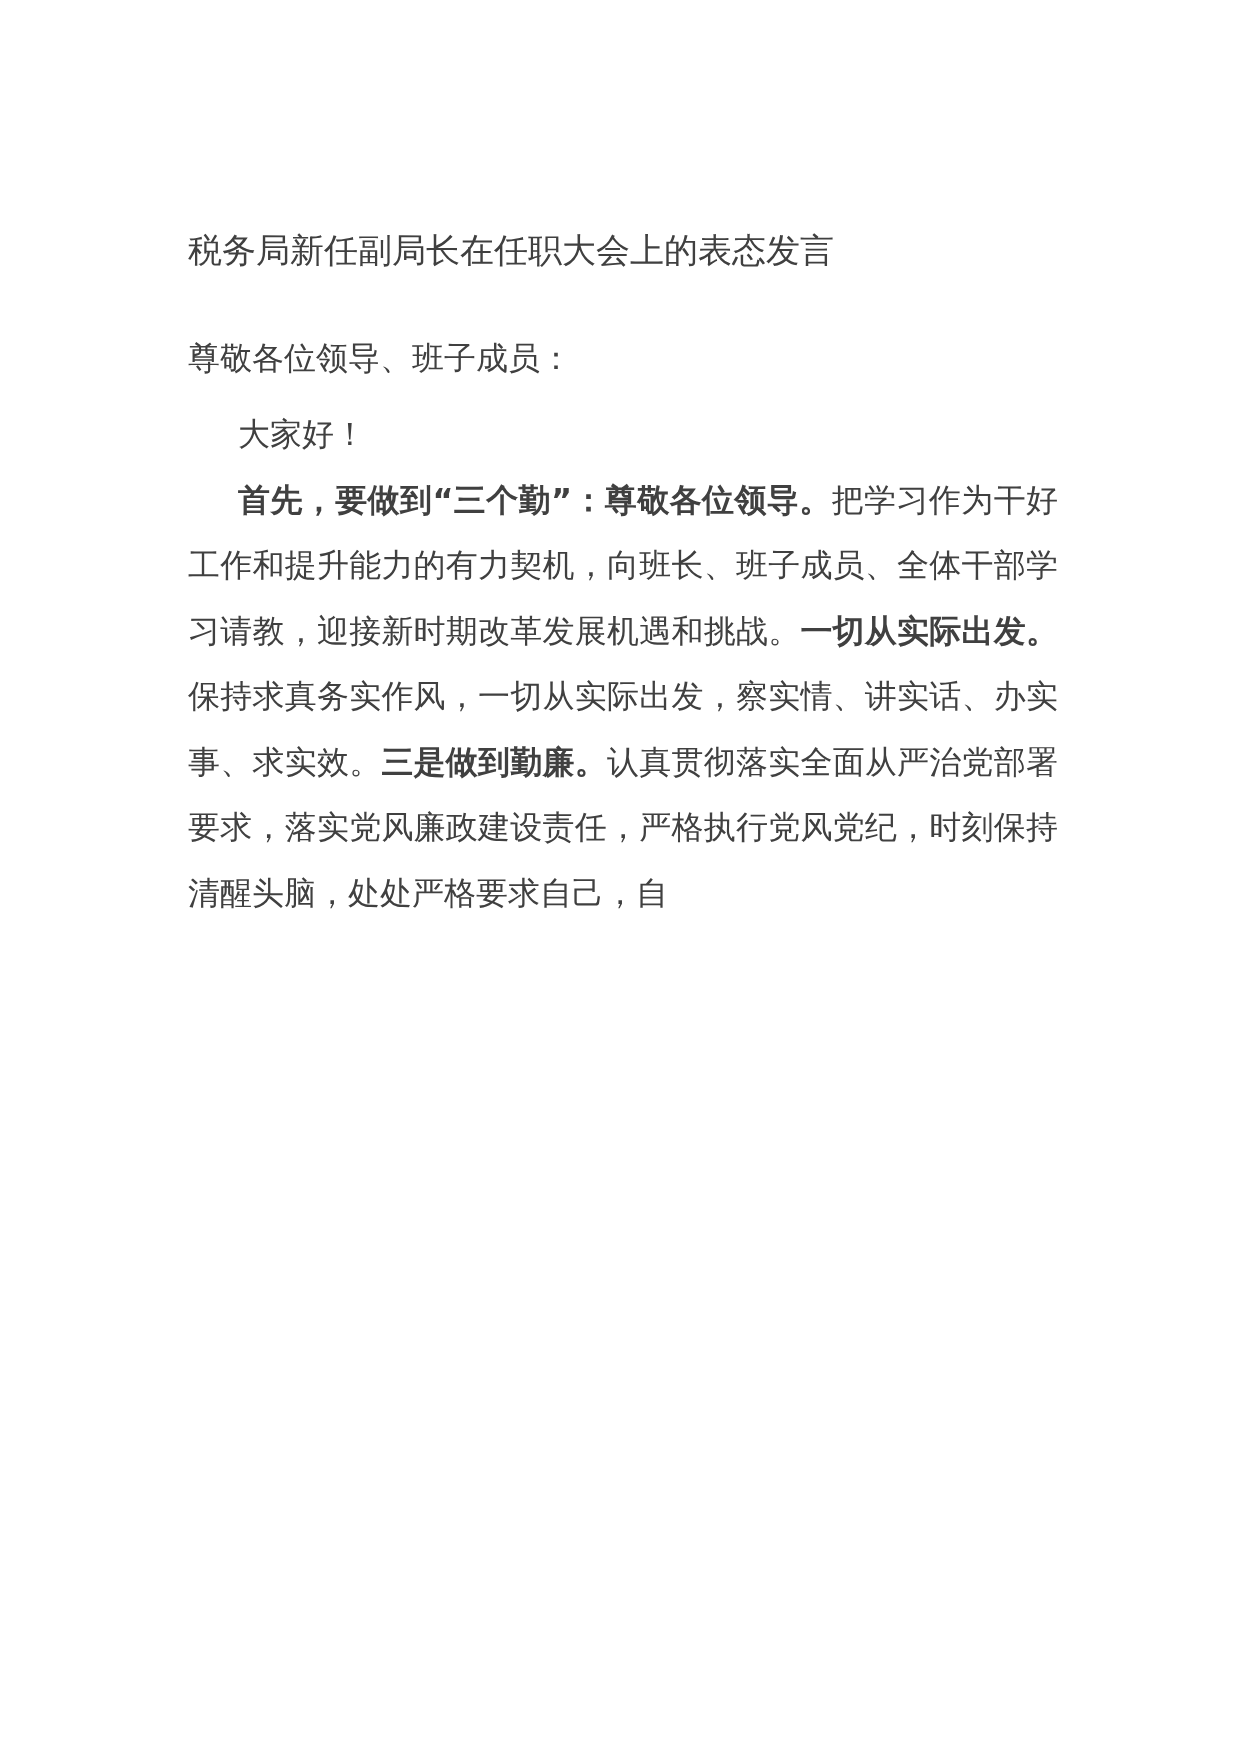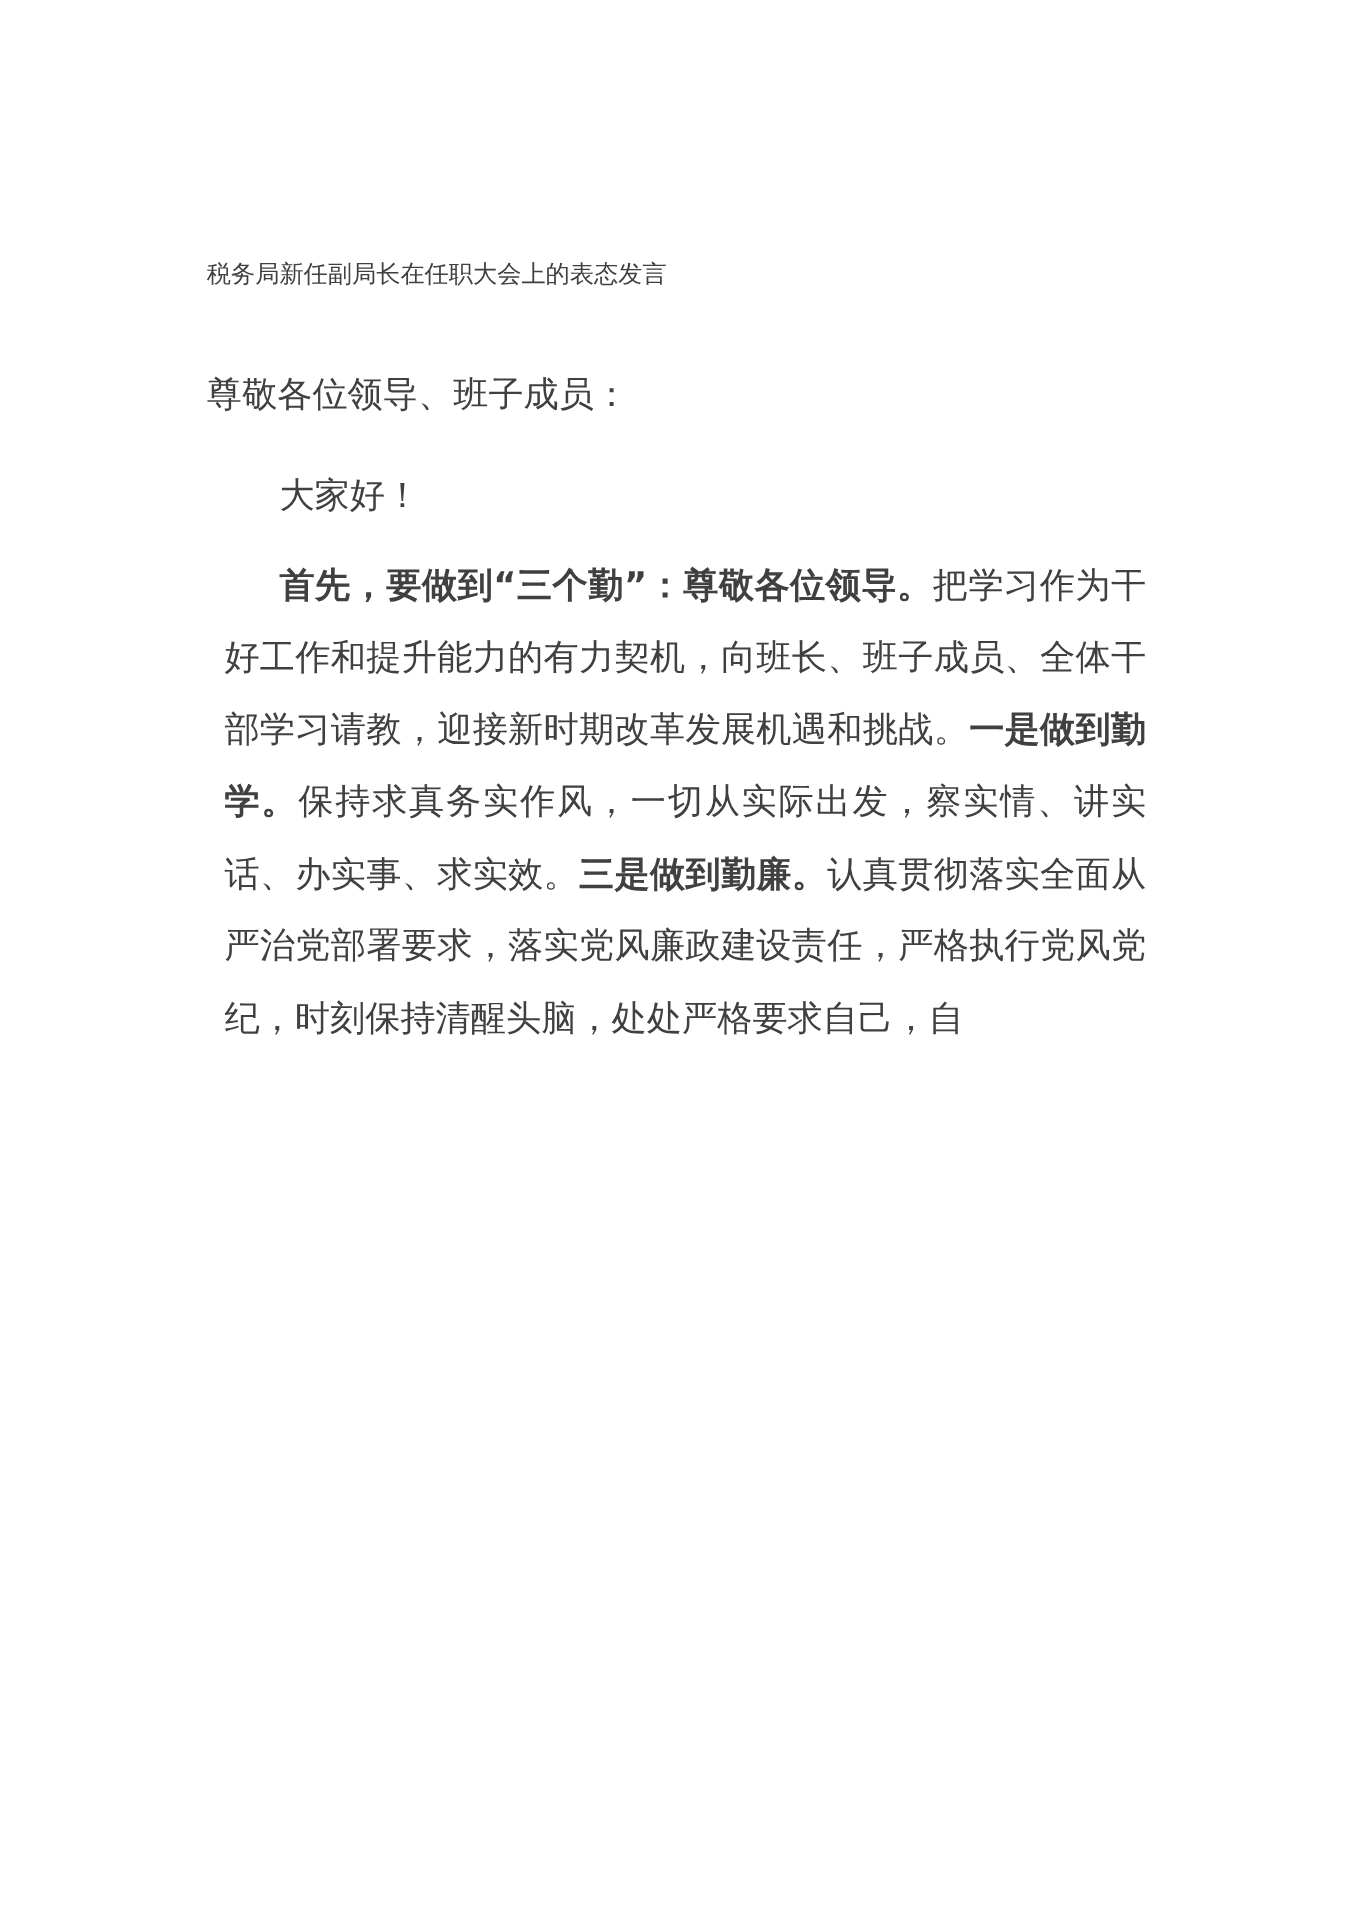--- a/index.html
+++ b/index.html
@@ -18,21 +18,21 @@
   .page {
     position: absolute;
     left: 188px;
     top: 0;
     width: 870px;
   }
   .doc-title {
     position: absolute;
     top: 232px;
     left: 0;
-    font-size: 22px;
+    font-size: 34px;
     line-height: 36px;
     white-space: nowrap;
     letter-spacing: 0px;
   }
   .salutation {
     position: absolute;
     top: 338px;
     left: 0;
     font-size: 32px;
     line-height: 40px;
@@ -41,34 +41,34 @@
   .body-text {
     position: absolute;
     top: 402px;
     left: 0;
     width: 870px;
     font-size: 32px;
     line-height: 65.5px;
     text-align: justify;
   }
   .para {
-    margin: 16px;
+    margin: 0;
     text-indent: 50px;
   }
   .b {
     font-weight: bold;
     color: #404040;
   }
 </style>
 </head>
 <body>
 
 <div class="page">
   <div class="doc-title">税务局新任副局长在任职大会上的表态发言</div>
   <div class="salutation">尊敬各位领导、班子成员：</div>
 
   <div class="body-text">
     <p class="para">
       <span>大家好！</span>
     </p>
-    <p class="para"><span class="b">首先，要做到“三个勤”：</span><span class="b">尊敬各位领导。</span><span>把学习作为干好工作和提升能力的有力契机，向班长、班子成员、全体干部学习请教，迎接新时期改革发展机遇和挑战。</span><span class="b">一是做到勤学。</span><span>保持求真务实作风，一切从实际出发，察实情、讲实话、办实事、求实效。</span><span class="b">三是做到勤廉。</span><span>认真贯彻落实全面从严治党部署要求，落实党风廉政建设责任，严格执行党风党纪，时刻保持清醒头脑，处处严格要求自己，自</span></p>
+    <p class="para"><span class="b">首先，要做到“三个勤”：</span><span class="b">尊敬各位领导。</span><span>把学习作为干好工作和提升能力的有力契机，向班长、班子成员、全体干部学习请教，迎接新时期改革发展机遇和挑战。</span><span class="b">一切从实际出发。</span><span>保持求真务实作风，一切从实际出发，察实情、讲实话、办实事、求实效。</span><span class="b">三是做到勤廉。</span><span>认真贯彻落实全面从严治党部署要求，落实党风廉政建设责任，严格执行党风党纪，时刻保持清醒头脑，处处严格要求自己，自</span></p>
   </div>
 </div>
 
 </body></html>

